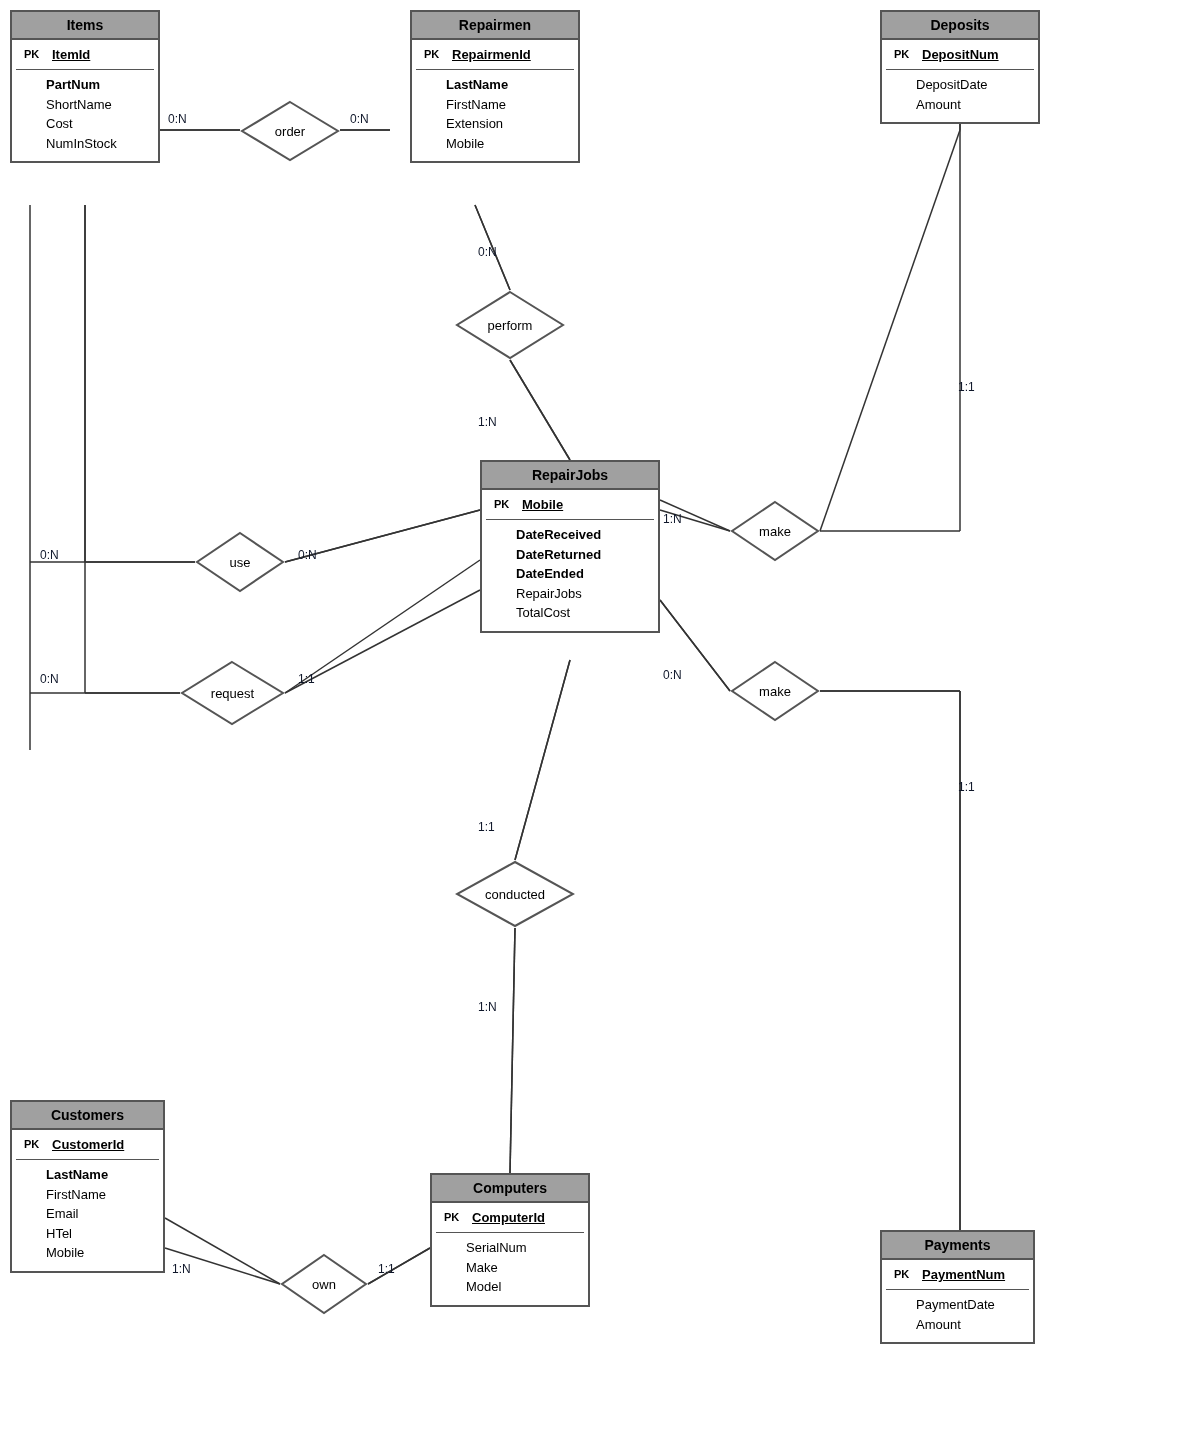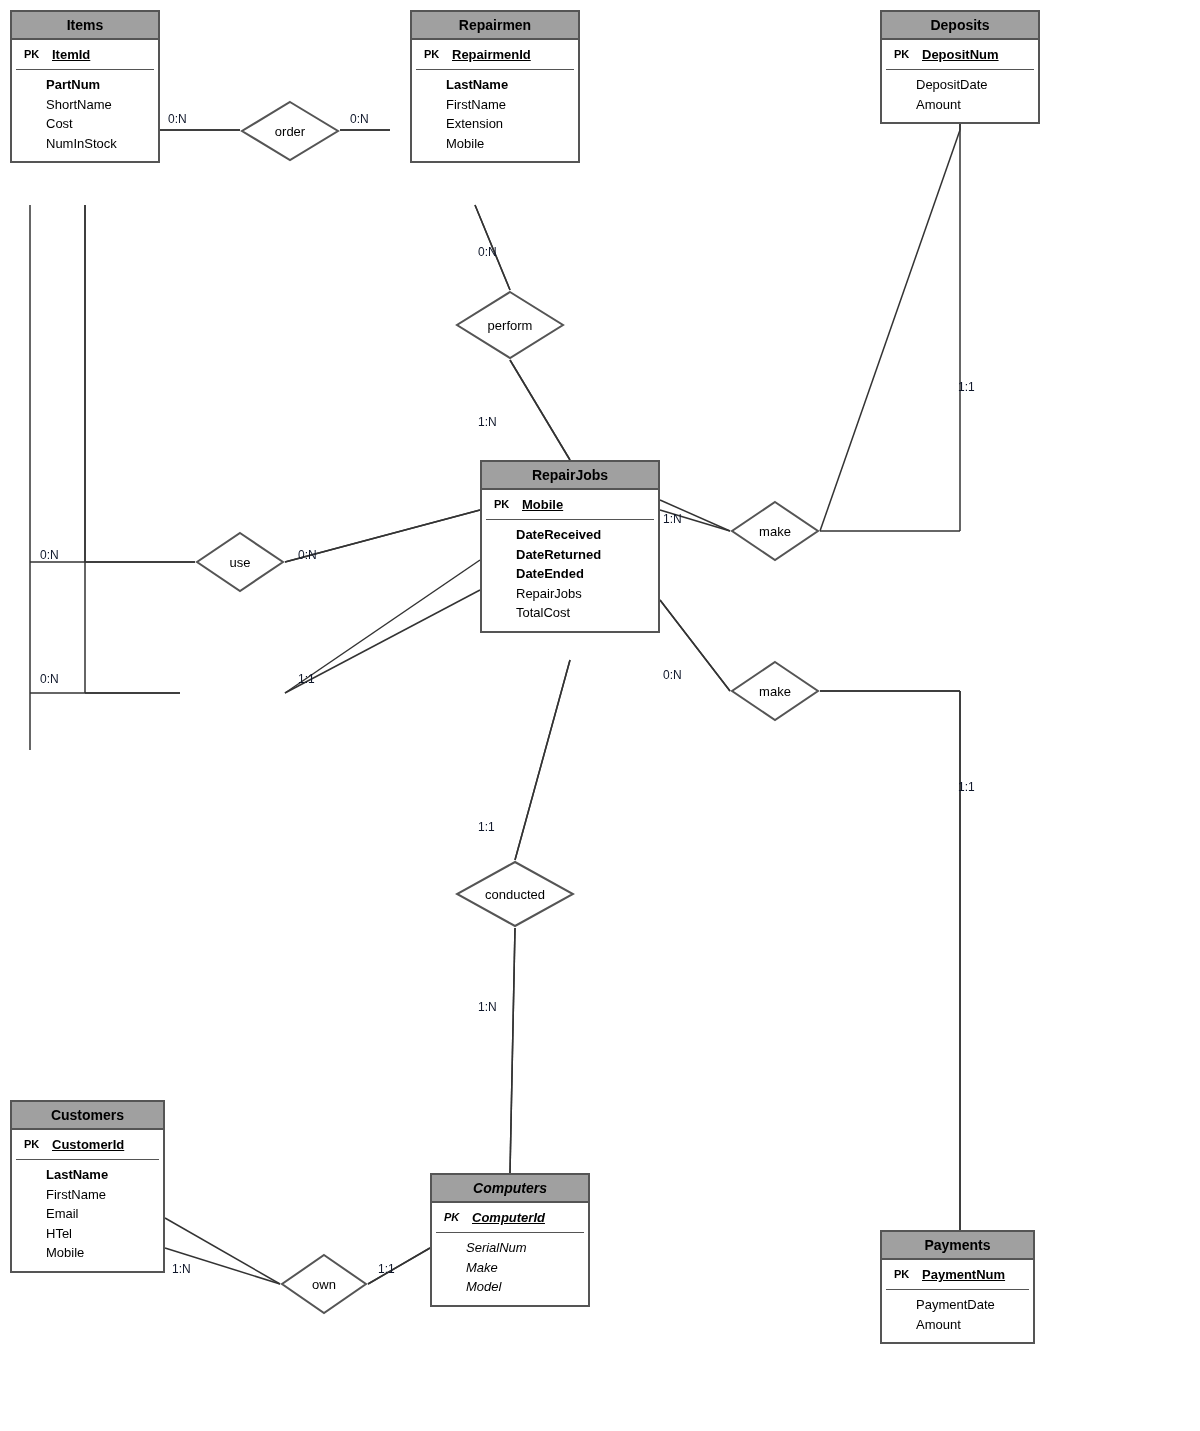--- a/index.html
+++ b/index.html
@@ -235,21 +235,21 @@
       <div class="fields-col">
         <div style="font-weight:bold;">LastName</div>
         <div>FirstName</div>
         <div>Email</div>
         <div>HTel</div>
         <div>Mobile</div>
       </div>
     </div>
   </div>
 
-  <div class="entity" style="left:430px; top:1173px; width:160px;font-style:italic;">
+  <div class="entity" style="left:430px; top:1173px; width:160px;">
     <div class="entity-header">Computers</div>
     <div class="entity-body">
       <div class="entity-row">
         <span class="pk-label">PK</span>
         <span class="pk-field">ComputerId</span>
       </div>
       <div class="divider"></div>
       <div class="fields-col">
         <div>SerialNum</div>
         <div>Make</div>
@@ -287,20 +287,26 @@
     <div style="position:absolute;top:50%;left:50%;transform:translate(-50%,-50%);font-size:13px;">perform</div>
   </div>
 
   <div style="position:absolute; left:195px; top:531px; width:90px; height:62px;">
     <svg width="90" height="62" viewBox="0 0 90 62">
       <polygon points="45,2 88,31 45,60 2,31" fill="white" stroke="#555" stroke-width="2"></polygon>
     </svg>
     <div style="position:absolute;top:50%;left:50%;transform:translate(-50%,-50%);font-size:13px;">use</div>
   </div>
 
+  <div style="position:absolute; left:180px; top:660px; width:105px; height:66px;">
+    <svg width="105" height="66" viewBox="0 0 105 66">
+      <polygon points="52,2 103,33 52,64 2,33" fill="white" stroke="#555" stroke-width="2"></polygon>
+    </svg>
+    <div style="position:absolute;top:50%;left:50%;transform:translate(-50%,-50%);font-size:13px;">request</div>
+  </div>
 
   <div style="position:absolute; left:730px; top:500px; width:90px; height:62px;">
     <svg width="90" height="62" viewBox="0 0 90 62">
       <polygon points="45,2 88,31 45,60 2,31" fill="white" stroke="#555" stroke-width="2"></polygon>
     </svg>
     <div style="position:absolute;top:50%;left:50%;transform:translate(-50%,-50%);font-size:13px;">make</div>
   </div>
 
   <div style="position:absolute; left:730px; top:660px; width:90px; height:62px;">
     <svg width="90" height="62" viewBox="0 0 90 62">

